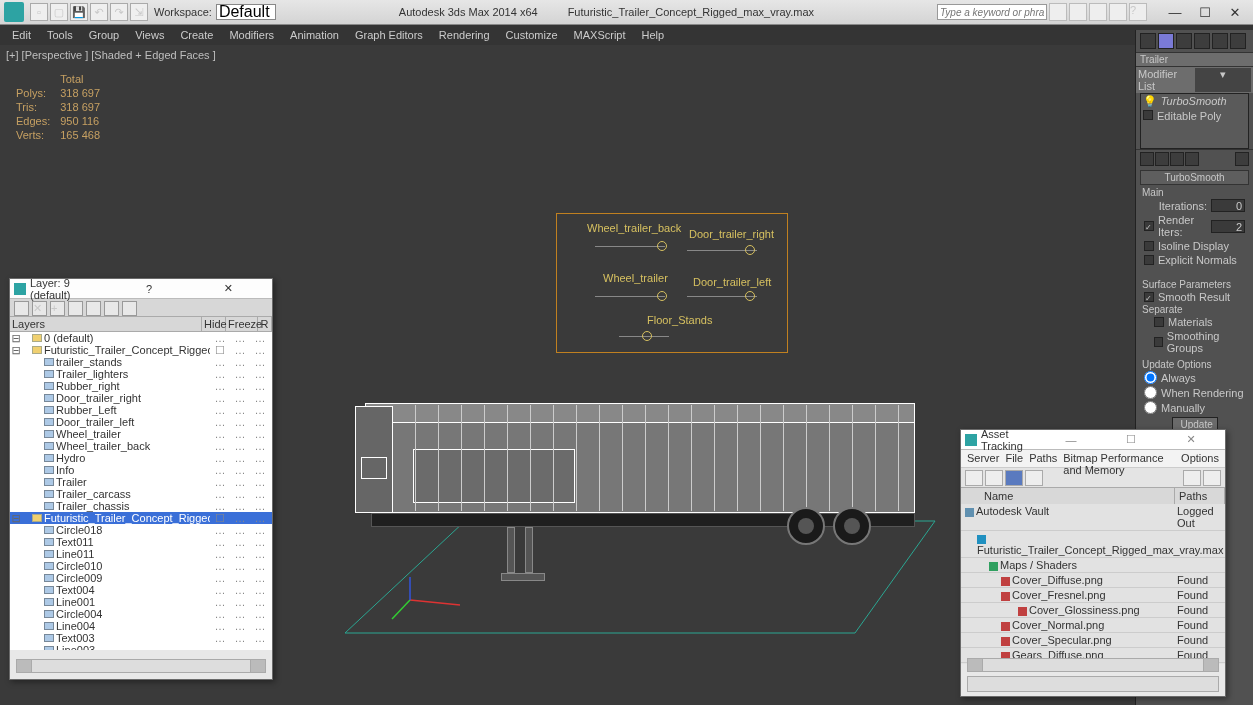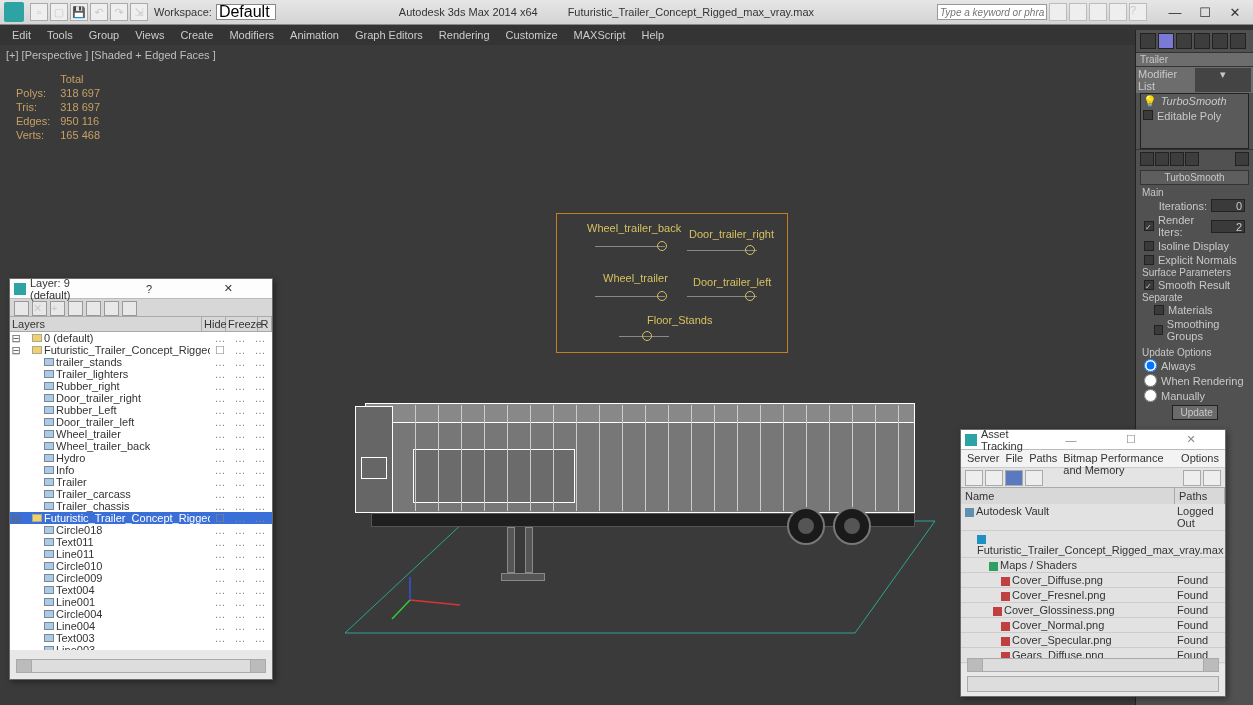--- a/index.html
+++ b/index.html
@@ -80,21 +80,21 @@
   .hs{position:absolute;bottom:6px;left:6px;right:6px;height:14px;background:#ddd;border:1px solid #aaa;}
   .hs::before{content:"";position:absolute;left:0;top:0;width:14px;height:12px;background:#bbb;border-right:1px solid #aaa;}
   .hs::after{content:"";position:absolute;right:0;top:0;width:14px;height:12px;background:#bbb;border-left:1px solid #aaa;}
   
   .dlg-asset { left:960px; top:429px; width:266px; height:268px;}
   .dlg-asset .dlg-title{background:#fff;}
   .asset-menu{height:18px;background:#f3f3f3;display:flex;gap:6px;padding:2px 6px;color:#333;font-size:11px;border-bottom:1px solid #ccc;}
   .asset-tools{height:20px;background:#e4e4e4;display:flex;align-items:center;padding:2px 4px;gap:2px;border-bottom:1px solid #aaa;}
   .asset-tool{width:18px;height:16px;background:#eee;border:1px solid #aaa;}
   .asset-grid{overflow:auto;}
-  .asset-head{display:flex;background:#d8d8d8;font-size:10px;color:#333;}
+  .asset-head{display:flex;background:#d8d8d8;font-size:10px;color:#333;padding-left:19px;}
   .asset-head div{border-right:1px solid #aaa;padding:2px 4px;}
   .ac-name{flex:1;}
   .ac-stat{width:50px;}
   .asset-row{display:flex;font-size:10px;border-bottom:1px solid #ccc;color:#333;background:#e2e2e2;}
   .asset-row div{padding:1px 2px;}
   .ic-tiny{display:inline-block;width:9px;height:9px;margin-right:2px;vertical-align:middle;}
 </style>
 </head>
 <body>
 
@@ -290,21 +290,21 @@
           <div class="spin">2</div>
         </div>
       <div class="param">
           <span class="chk"></span>
           <span>Isoline Display</span>
         </div>
       <div class="param">
           <span class="chk"></span>
           <span>Explicit Normals</span>
         </div>
-      <div style="font-size:10px;margin-top:0;">Surface Parameters</div>
+      <div style="font-size:10px;margin-top:12px;">Surface Parameters</div>
       <div class="param">
           <span class="chk on"></span>
           <span>Smooth Result</span>
         </div>
       <div style="font-size:10px;">Separate</div>
       <div class="param" style="padding-left:12px;">
           <span class="chk"></span>
           <span>Materials</span>
         </div>
       <div class="param" style="padding-left:12px;">
@@ -695,21 +695,21 @@
       </div>
       <div class="asset-row">
         <div class="ac-name" style="padding-left:40px"><span class="ic-tiny" style="background:#c04040"></span>Cover_Diffuse.png</div>
         <div class="ac-stat">Found</div>
       </div>
       <div class="asset-row">
         <div class="ac-name" style="padding-left:40px"><span class="ic-tiny" style="background:#c04040"></span>Cover_Fresnel.png</div>
         <div class="ac-stat">Found</div>
       </div>
       <div class="asset-row">
-        <div class="ac-name" style="padding-left:32px"><span class="ic-tiny" style="background:#c04040"></span>Cover_Glossiness.png</div>
+        <div class="ac-name" style="padding-left:57px"><span class="ic-tiny" style="background:#c04040"></span>Cover_Glossiness.png</div>
         <div class="ac-stat">Found</div>
       </div>
       <div class="asset-row">
         <div class="ac-name" style="padding-left:40px"><span class="ic-tiny" style="background:#c04040"></span>Cover_Normal.png</div>
         <div class="ac-stat">Found</div>
       </div>
       <div class="asset-row">
         <div class="ac-name" style="padding-left:40px"><span class="ic-tiny" style="background:#c04040"></span>Cover_Specular.png</div>
         <div class="ac-stat">Found</div>
       </div>

